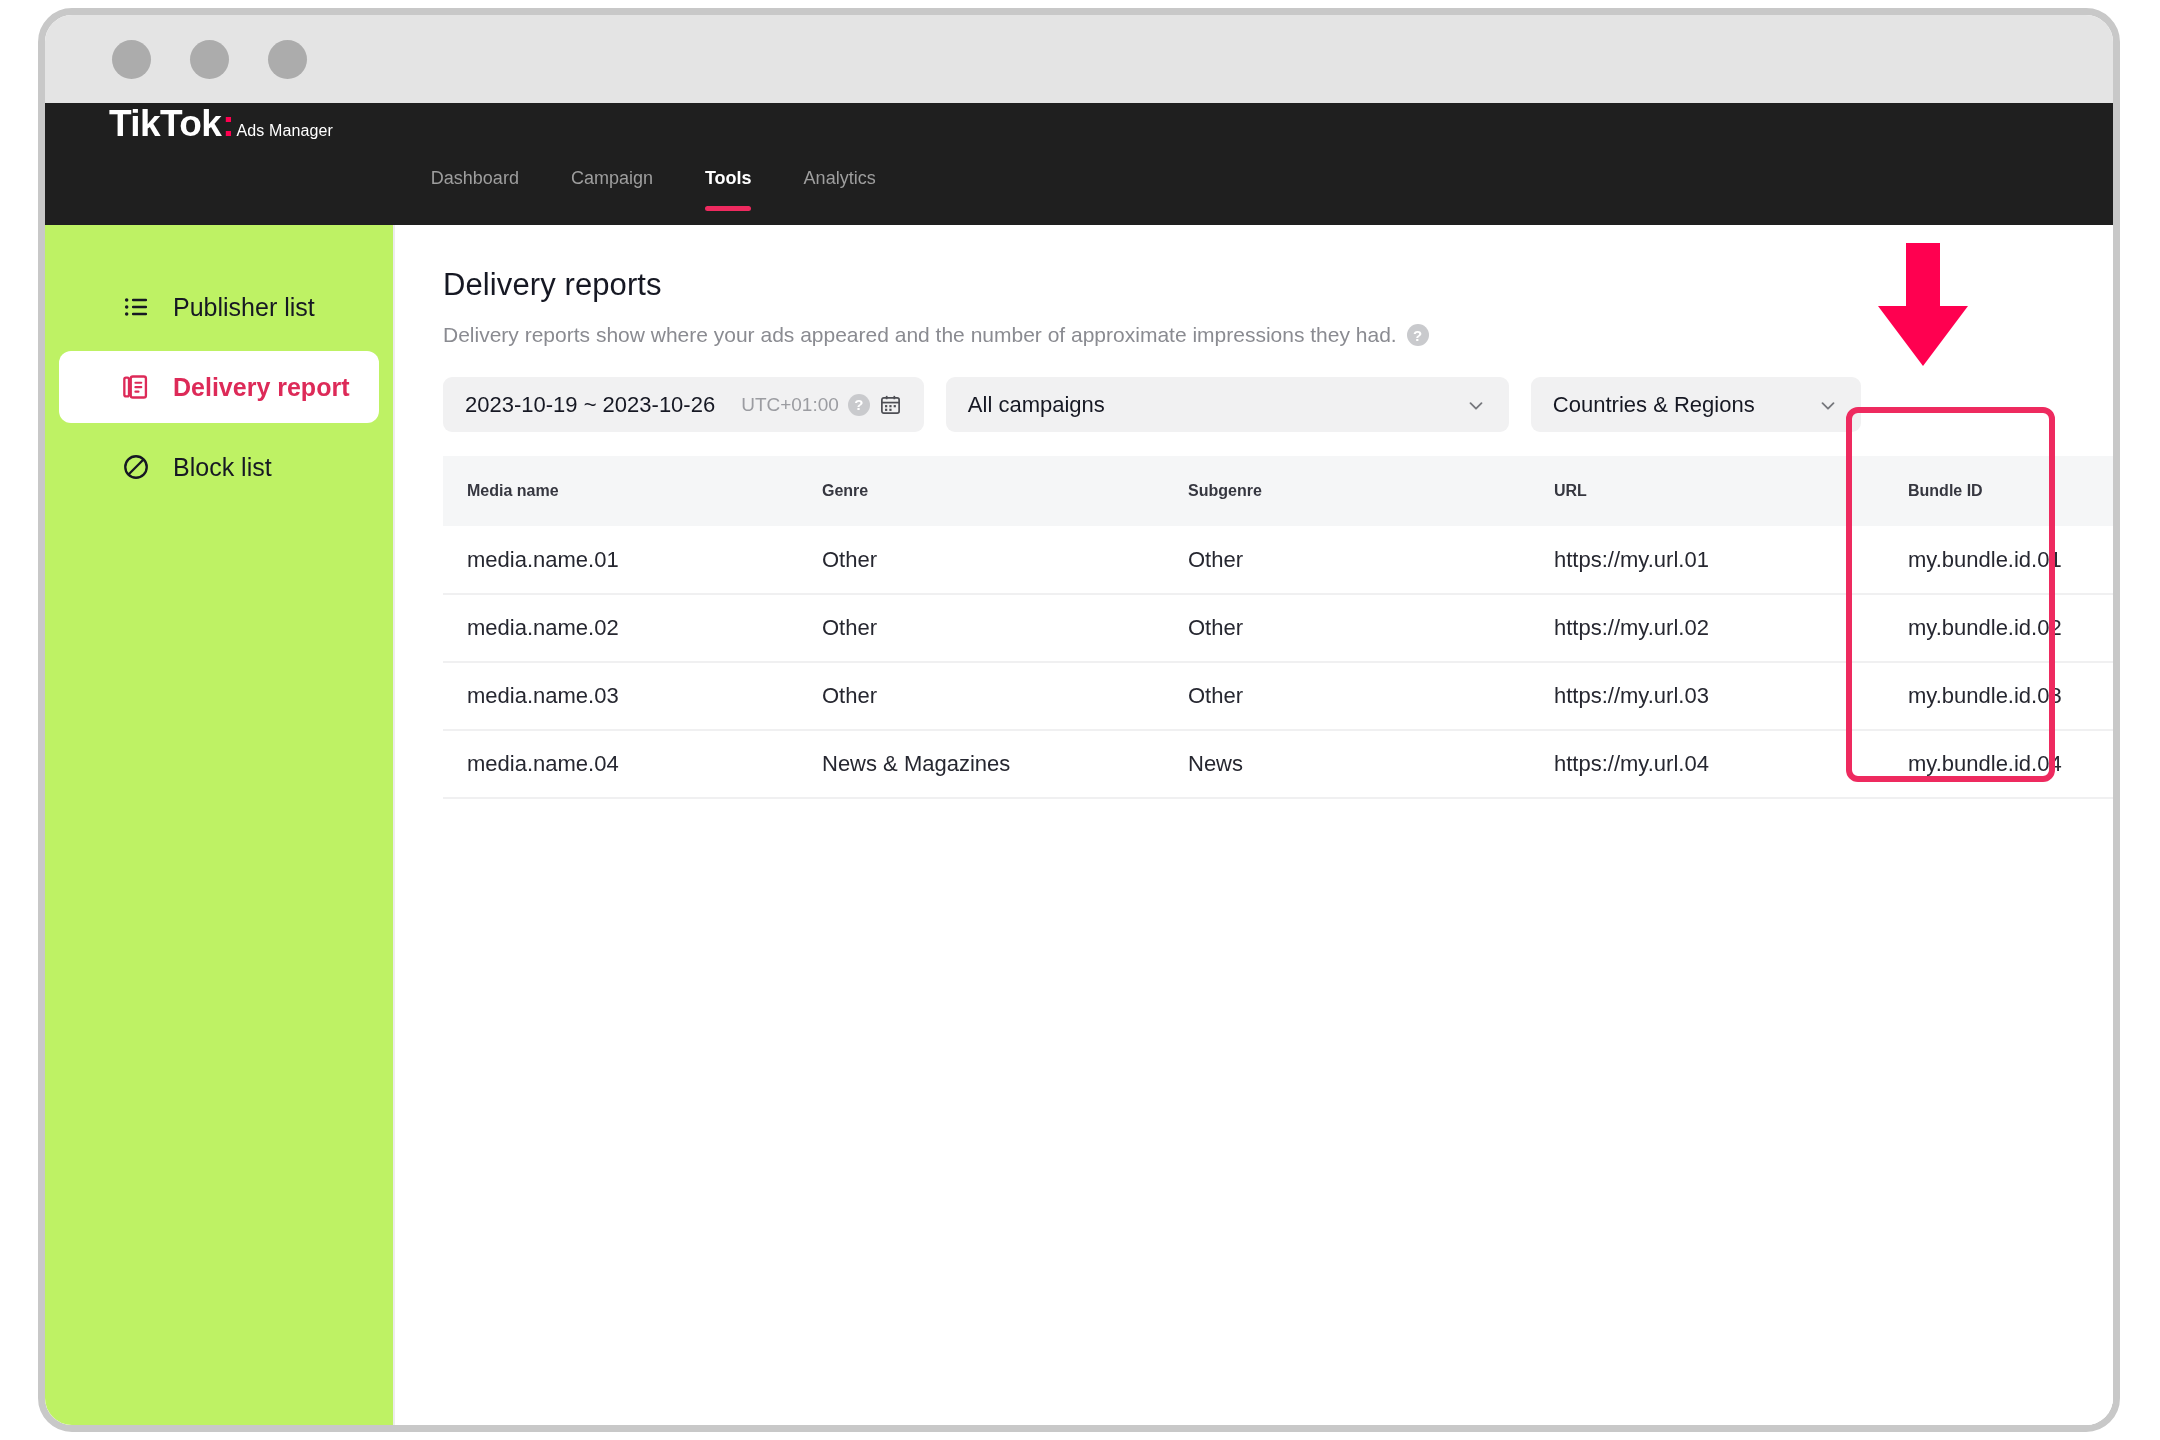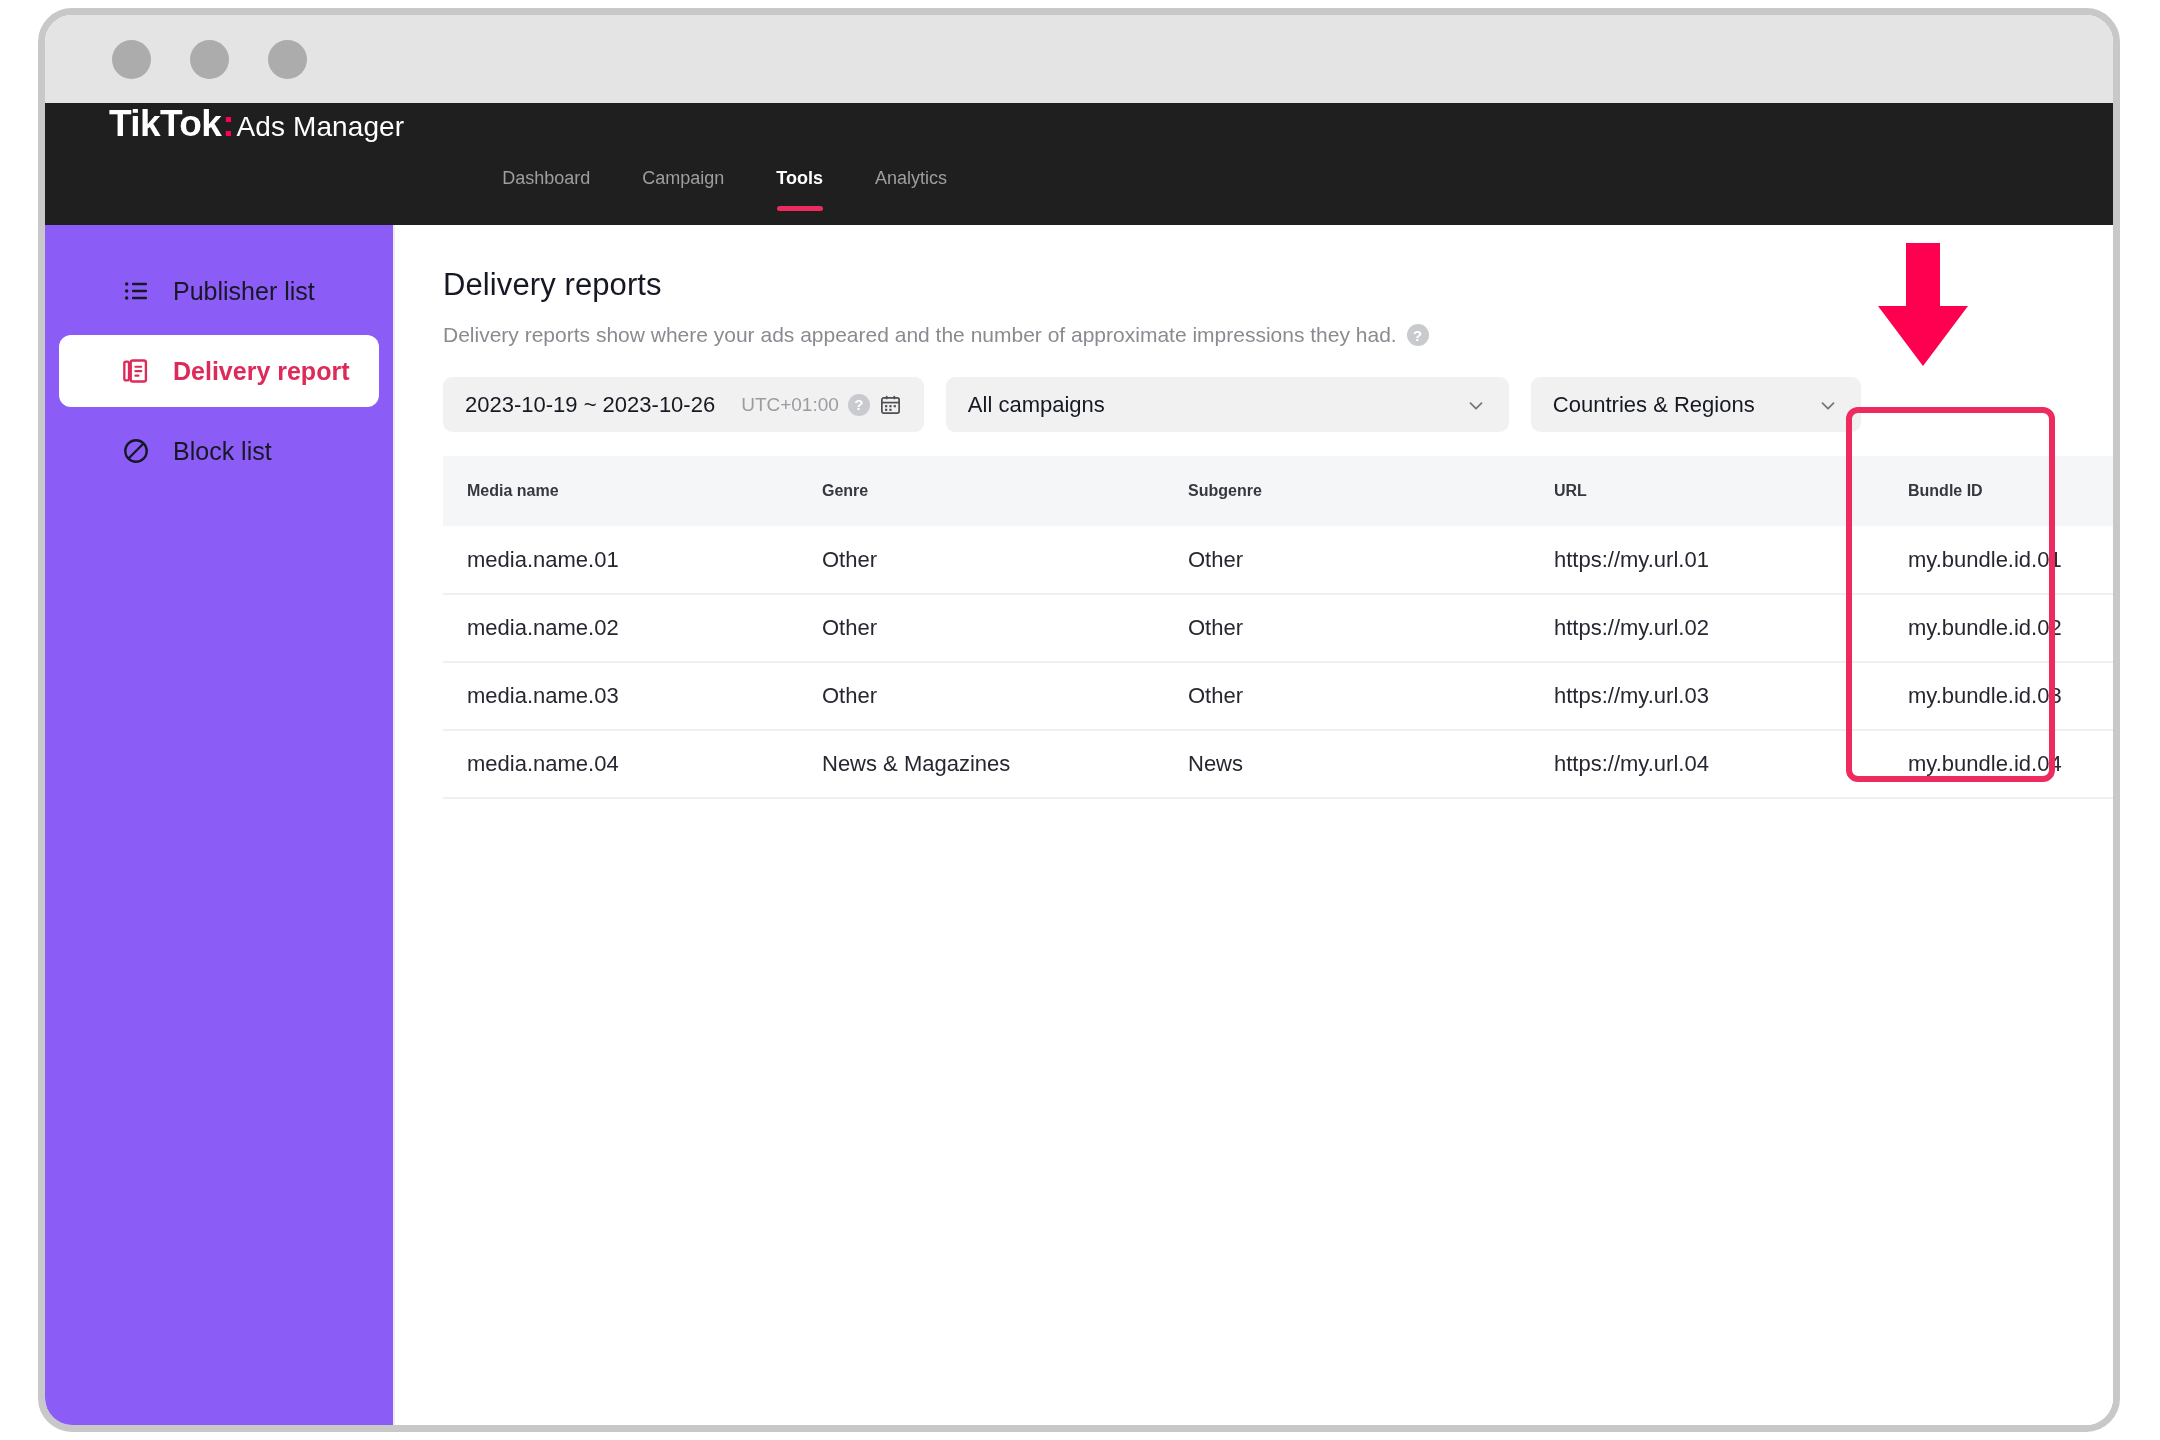--- a/index.html
+++ b/index.html
@@ -67,21 +67,21 @@
     position: relative;
   }
   #brand-colon {
     color: #ff0050;
     font-size: 37px;
     font-weight: bold;
     margin: 0 2px 0 1px;
   }
   #brand-sub {
     color: #ffffff;
-    font-size: 28px;
+    font-size: 16px;
     font-weight: normal;
     letter-spacing: 0.1px;
   }
   .nav-item {
     position: relative;
     color: #9e9e9e;
     font-size: 18px;
     padding: 0 26px;
     height: 122px;
     display: flex;
@@ -110,23 +110,23 @@
     width: 100%;
     bottom: 0;
     display: flex;
     background: #ffffff;
   }
 
   
   #sidebar {
     width: 350px;
     flex: 0 0 350px;
-    background: #8b5cf6;
+    background: #bef264;
     border-right: 2px solid #ececec;
-    padding-top: 30px;
+    padding-top: 46px;
   }
   .side-item {
     height: 72px;
     margin: 0 14px 8px 14px;
     border-radius: 12px;
     display: flex;
     align-items: center;
     padding-left: 62px;
     gap: 22px;
     cursor: pointer;

